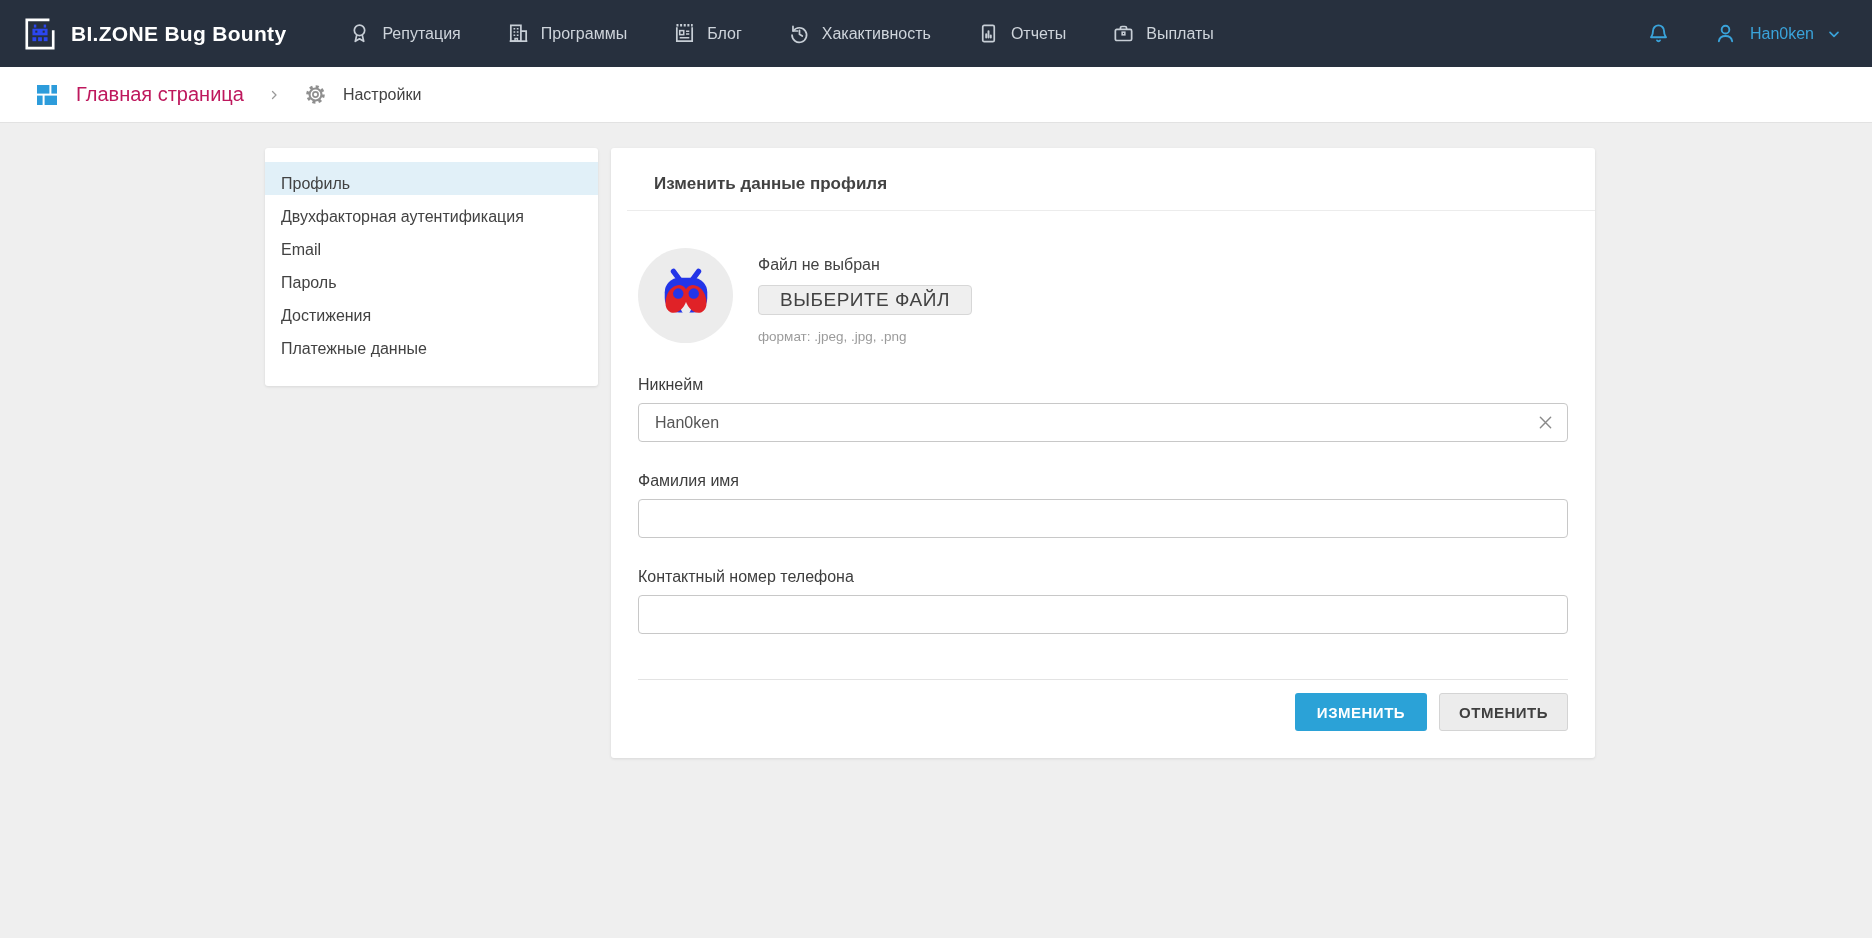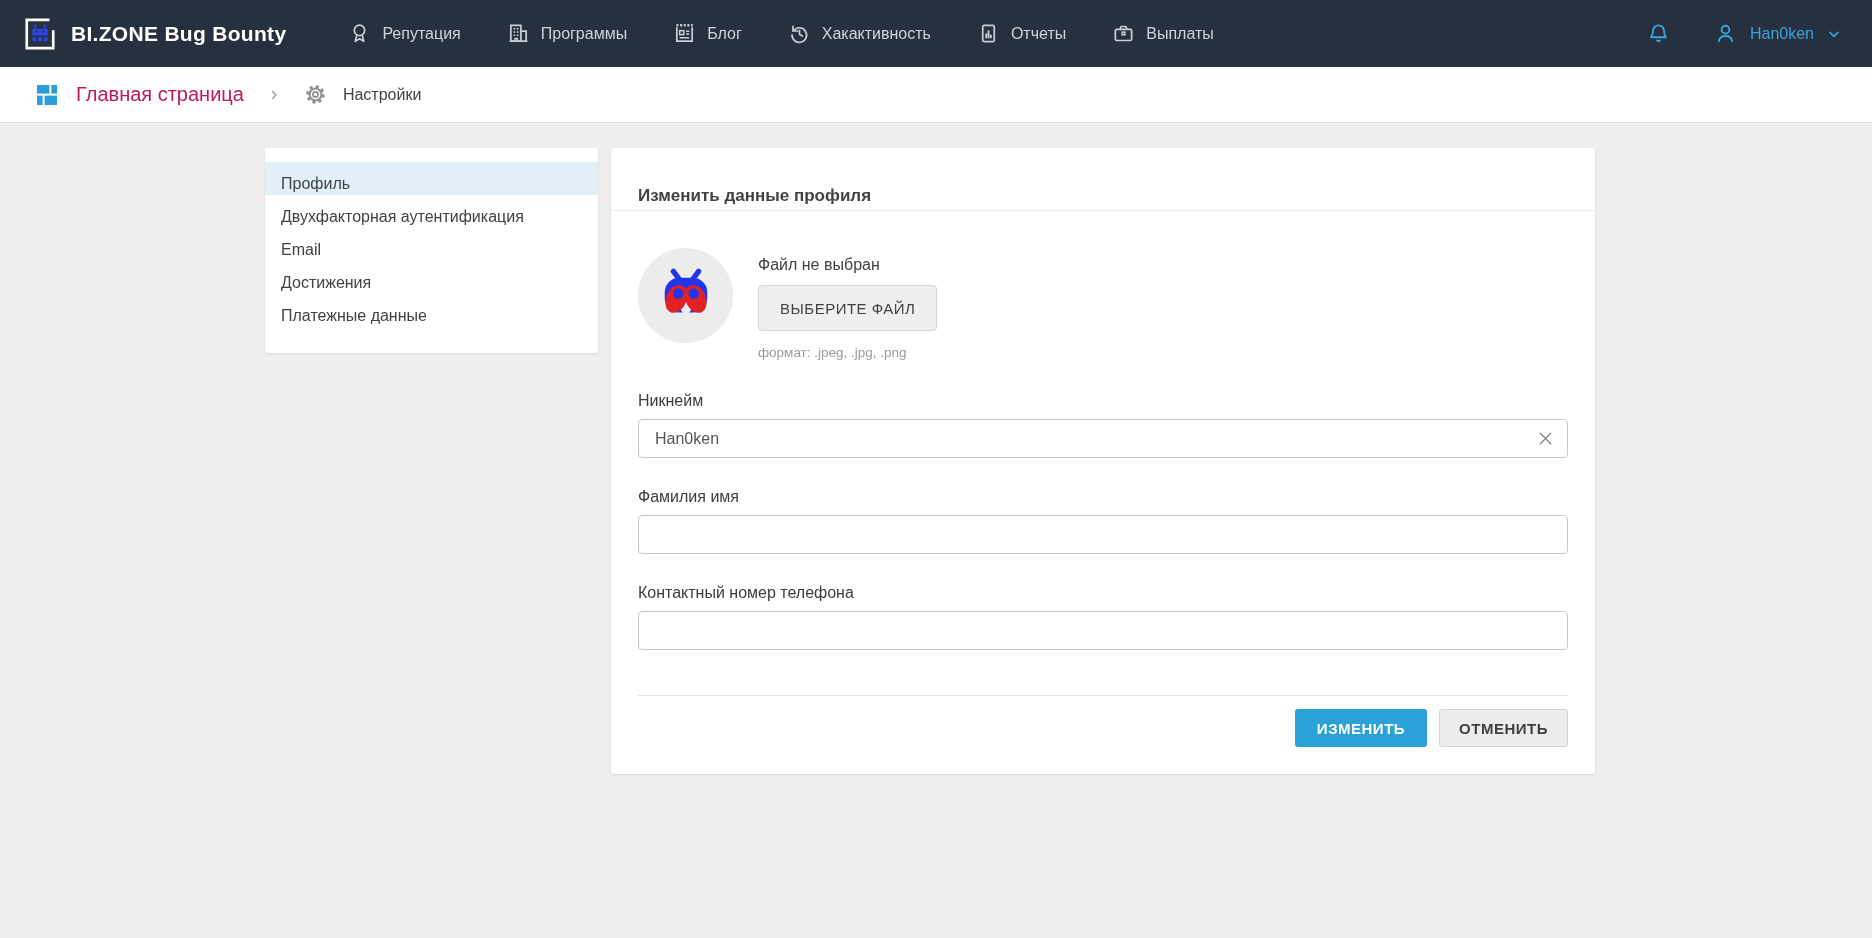--- a/index.html
+++ b/index.html
@@ -55,38 +55,39 @@
   .side-item {
     height:33px; line-height:43px; padding:0 16px;
     font-size:16px; color:#424242; cursor:pointer; white-space:nowrap;
     overflow:hidden; text-overflow:ellipsis;
   }
   .side-item.active { background:#e1f0f8; }
 
   
   .main-card { width:984px; padding-bottom:27px; }
   .main-head {
-    height:63px; line-height:63px; padding:16px 27px;
+    height:63px; line-height:63px; padding:4px 27px;
     font-size:17px; font-weight:bold; color:#424242;
     border-bottom:1px solid #ececec;
+    margin-left:16px;
   }
   .main-body { padding:0 27px; }
 
   .avatar-row { display:flex; margin-top:37px; }
   .avatar {
     width:95px; height:95px; border-radius:50%;
     background:#ececec; display:flex; align-items:center; justify-content:center;
     flex:0 0 auto; overflow:hidden;
   }
   .avatar-col { margin-left:25px; padding-top:8px; }
   .file-status { font-size:16px; color:#424242; }
   .choose-btn {
-    margin-top:11px; height:46px; padding:0 21px;
+    margin-top:11px; height:30px; padding:0 21px;
     background:#efefef; border:1px solid #d7d7d7; border-radius:4px;
-    font-family:inherit; font-size:15px; color:#424242; letter-spacing:.5px;
+    font-family:inherit; font-size:19px; color:#424242; letter-spacing:.5px;
     cursor:pointer;
   }
   .format-hint { margin-top:14px; font-size:13.5px; color:#9b9b9b; }
 
   .field { margin-top:30px; }
   .field.first { margin-top:32px; }
   .field label { display:block; font-size:16px; color:#3d3d3d; }
   .input-wrap { position:relative; margin-top:9px; }
   .input-wrap input {
     width:100%; height:39px; border:1px solid #c8c8c8; border-radius:4px;
@@ -249,20 +250,21 @@
     <span class="txt">Настройки</span>
   </div>
 </div>
 
 <div class="content">
 
   <div class="card side-card">
     <div class="side-item active">Профиль</div>
     <div class="side-item">Двухфакторная аутентификация</div>
     <div class="side-item">Email</div>
+    <div class="side-item">Пароль</div>
     <div class="side-item">Достижения</div>
     <div class="side-item">Платежные данные</div>
   </div>
 
   <div class="card main-card">
     <div class="main-head">Изменить данные профиля</div>
 
     <div class="main-body">
       <div class="avatar-row">
         <div class="avatar">

